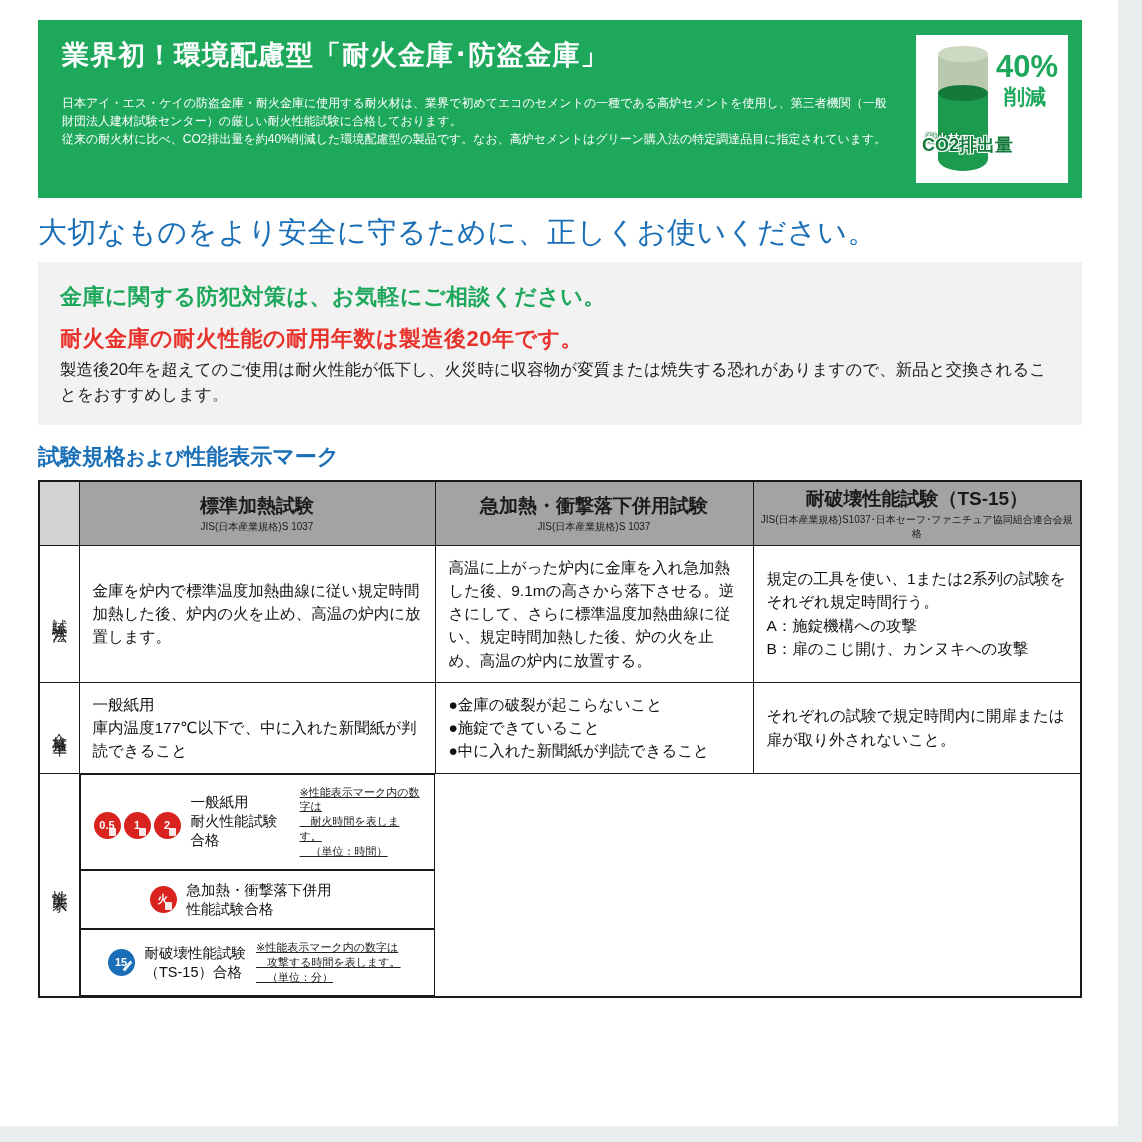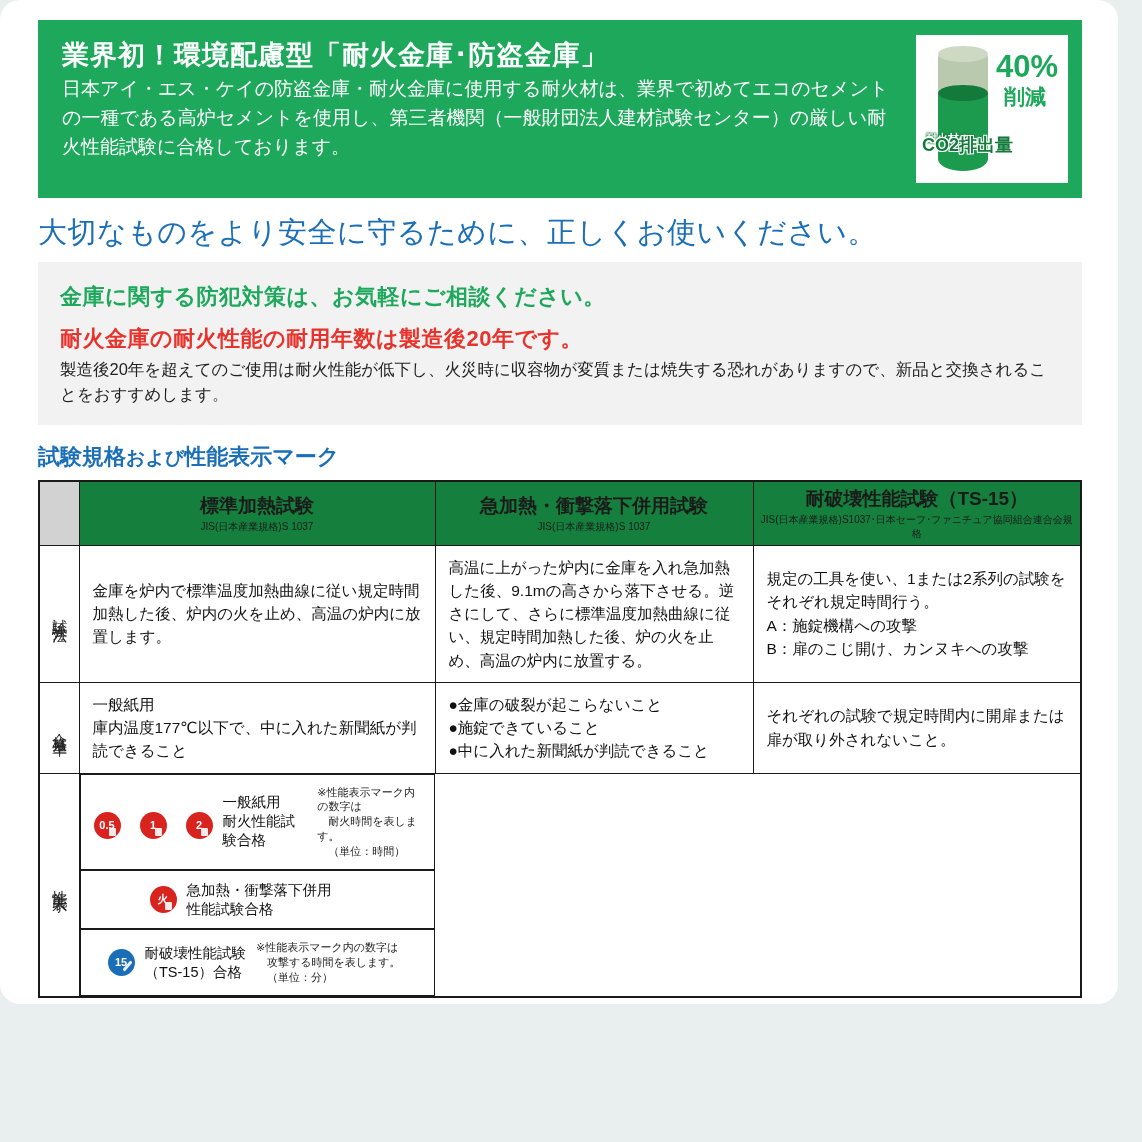--- a/index.html
+++ b/index.html
@@ -5,35 +5,34 @@
   * { margin:0; padding:0; box-sizing:border-box; }
   html,body { width:1142px; height:1142px; }
   body {
     font-family:"Liberation Sans","DejaVu Sans",sans-serif;
     background:#e9eeee;
     color:#1a1a1a;
     position:relative;
   }
   .page {
     position:absolute; left:0; top:0;
-    width:1118px; height:1004px;
+    width:1118px; height:1126px;
     background:#ffffff;
     padding:20px 36px 0 38px;
-    border-radius:20px;
   }
 
   
   .banner {
     position:relative;
     background:#1ea85c;
     padding:17px 186px 16px 24px;
     min-height:178px;
   }
   .banner-title { color:#fff; font-size:27px; font-weight:bold; letter-spacing:1px; }
-  .banner-body { color:#fff; font-size:19px; line-height:1.52; margin-top:2px; }
+  .banner-body { color:#fff; font-size:12px; line-height:1.52; margin-top:21px; }
   .banner-body p + p { margin-top:0; }
 
   .co2-card {
     position:absolute; right:14px; top:15px;
     width:152px; height:148px;
     background:#fff;
   }
   .cyl { position:absolute; left:22px; top:12px; width:50px; height:124px; }
   .cyl-top {
     position:relative; height:46px; background:#b9c9ae;
@@ -74,61 +73,62 @@
   .notice-body { font-size:16.5px; line-height:1.5; color:#222; margin-top:3px; }
 
   
   .section-title { color:#1b6fb6; font-weight:bold; margin:17px 0 8px 0; }
   .section-title .big { font-size:22px; }
   .section-title .small { font-size:19px; }
 
   
   table.spec { width:100%; border-collapse:collapse; table-layout:fixed; border:2px solid #1a1a1a; }
   table.spec th, table.spec td { border:1.5px solid #1a1a1a; vertical-align:middle; }
-  th.colhead { background:#15803d; padding:4px 4px; text-align:center; }
+  th.colhead { background:#a3a3a3; padding:4px 4px; text-align:center; }
   th.corner { background:#d2d2d2; }
   .colhead-title { font-size:19px; font-weight:bold; }
   .colhead-sub { font-size:10px; font-weight:normal; margin-top:1px; }
   td.rowhead {
     background:#fff; text-align:center; padding:6px 0;
   }
   .vertical {
     writing-mode:vertical-rl; text-orientation:upright;
     font-size:15px; letter-spacing:3px; margin:0 auto; color:#222;
   }
   td.cell { background:#fff; padding:10px 13px; font-size:15.5px; line-height:1.5; color:#111; }
   .preline { white-space:pre-line; }
 
   .marks-cell { display:flex; align-items:center; gap:10px; padding:8px 10px; }
-  .fire-icons { display:flex; gap:19px;margin-top:8px; }
+  .fire-icons { display:flex; gap:3px;margin-top:8px; }
   .mark-circle {
     position:relative; width:27px; height:27px; border-radius:50%;
     display:flex; align-items:center; justify-content:center;
     color:#fff; font-weight:bold; font-size:11px; flex:0 0 auto;
   }
   .mark-red { background:#d8231f; }
   .mark-blue { background:#1a6eb8; }
   .mark-circle::after {
     content:""; position:absolute; right:5px; bottom:3px; width:7px; height:8px;
     background:#fff; opacity:0.9; border-radius:1px;
   }
   .mark-blue::after { transform:rotate(40deg); width:3px; height:12px; right:6px; bottom:4px; }
   .mark-label { font-size:14.5px; line-height:1.3; white-space:pre-line; }
-  .mark-note { font-size:11px; line-height:1.35; white-space:pre-line; color:#222; }
+  .mark-note { font-size:11px; line-height:1.35; white-space:pre-line; color:#222;text-decoration:underline; }
   .center-marks { justify-content:flex-start; }
 </style>
 </head>
 <body>
 
 <div class="page">
 
   <div class="banner">
     <div class="banner-title">業界初！環境配慮型「耐火金庫･防盗金庫」</div>
     <div class="banner-body">
       <p>日本アイ・エス・ケイの防盗金庫・耐火金庫に使用する耐火材は、業界で初めてエコのセメントの一種である高炉セメントを使用し、第三者機関（一般財団法人建材試験センター）の厳しい耐火性能試験に合格しております。</p>
+      <p>従来の耐火材に比べ、CO2排出量を約40%削減した環境配慮型の製品です。なお、高炉セメントはグリーン購入法の特定調達品目に指定されています。</p>
     </div>
     <div class="co2-card">
       <div class="cyl">
         <div class="cyl-top"></div>
         <div class="cyl-bottom"></div>
       </div>
       <div class="co2-pct">40%</div>
       <div class="co2-reduction">削減</div>
       <div class="co2-label1">耐火材の</div>
       <div class="co2-label2">CO2排出量</div>

